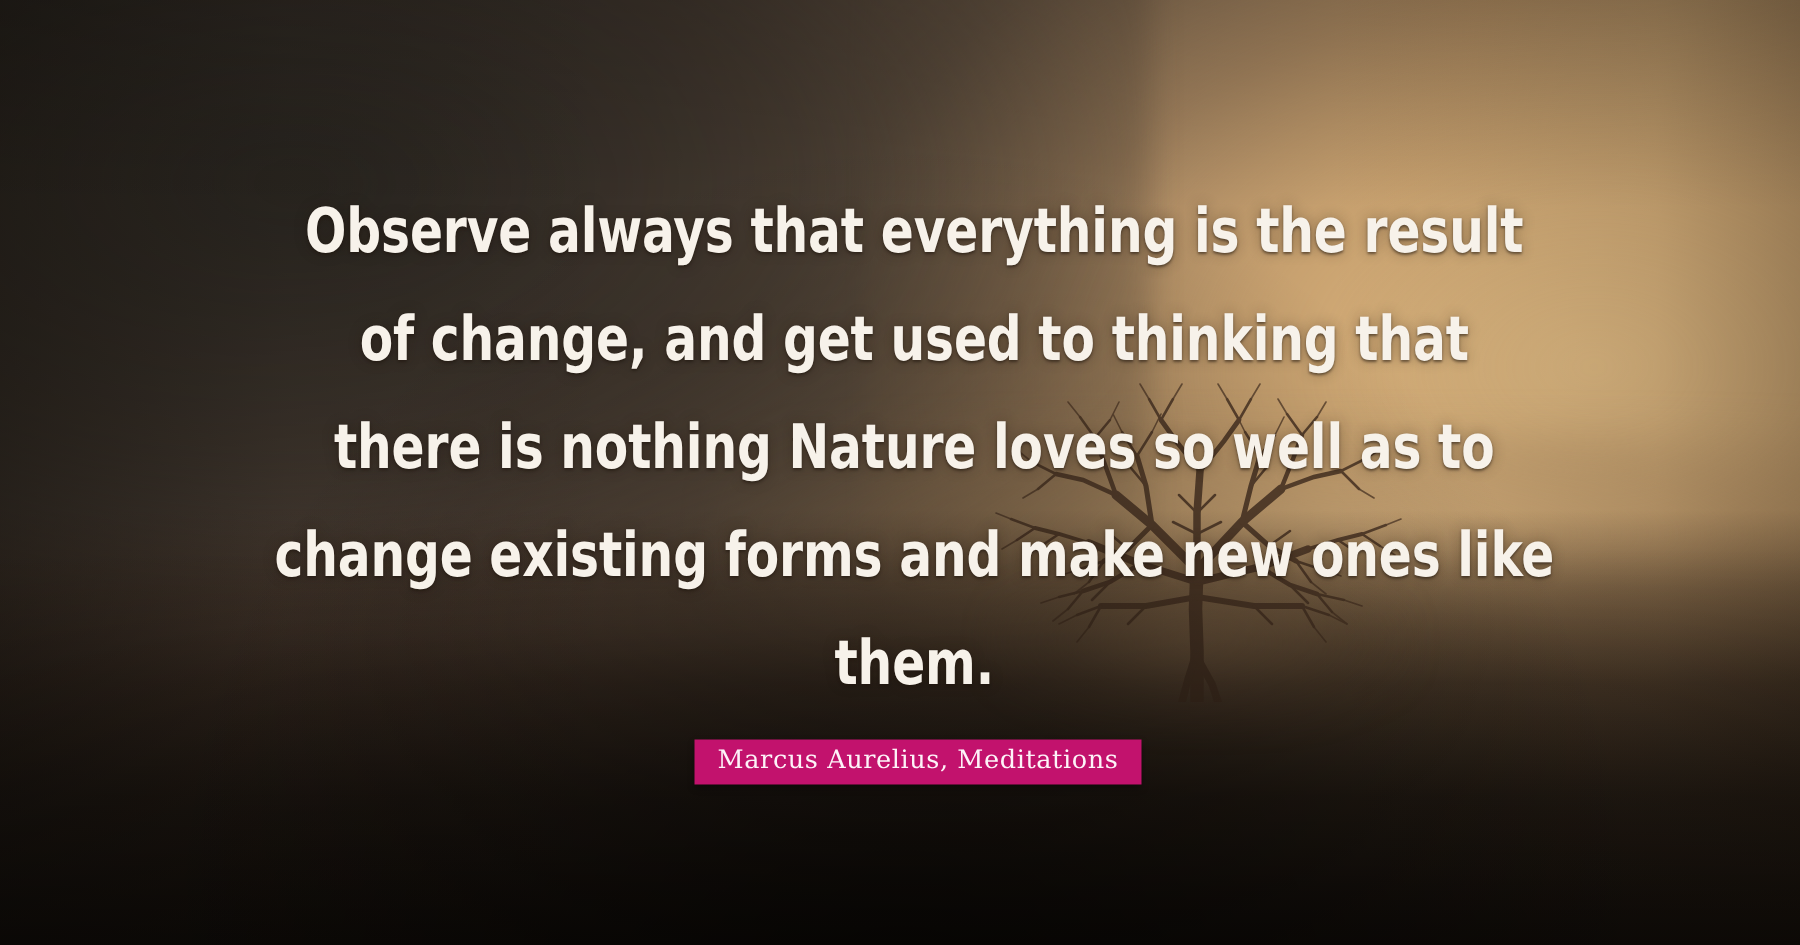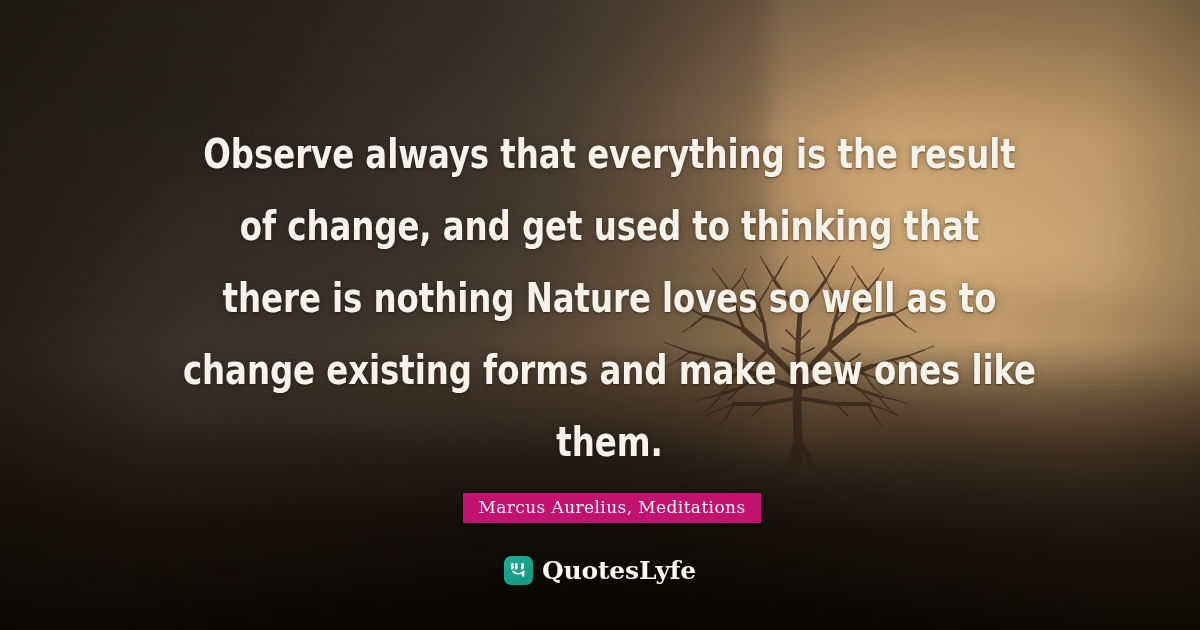--- a/index.html
+++ b/index.html
@@ -294,31 +294,14 @@
     <span class="quote-line">of change, and get used to thinking that</span>
     <span class="quote-line">there is nothing Nature loves so well as to</span>
     <span class="quote-line">change existing forms and make new ones like</span>
     <span class="quote-line">them.</span>
   </div>
 
   <div class="attribution-row">
     <span class="attribution-badge">Marcus Aurelius, Meditations</span>
   </div>
 
-  <div class="brand-row">
-    <span class="brand-logo">
-      <svg width="21" height="21" viewBox="0 0 24 24" xmlns="http://www.w3.org/2000/svg" aria-hidden="true">
-        <g fill="#ffffff">
-          <rect x="3.6" y="3.4" width="2.9" height="5.2" rx="1.4"></rect>
-          <rect x="8.1" y="3.4" width="2.9" height="5.2" rx="1.4"></rect>
-          <path d="M3.6 7.2h2.9v1.6a2.2 2.2 0 0 1-2.2 2.2h-.7z"></path>
-          <path d="M8.1 7.2h2.9v1.6a2.2 2.2 0 0 1-2.2 2.2h-.7z"></path>
-          <rect x="15.2" y="3.4" width="2.9" height="5.2" rx="1.4"></rect>
-          <path d="M15.2 7.2h2.9v1.6a2.2 2.2 0 0 1-2.2 2.2h-.7z"></path>
-          <path d="M4.9 13.2a0.95 0.95 0 0 1 1.62-0.67 7.6 7.6 0 0 0 10.74 0 0.95 0.95 0 1 1 1.34 1.34 9.5 9.5 0 0 1-13.42 0 0.95 0.95 0 0 1-0.28-0.67z"></path>
-          <path d="M16.1 12.6h2.5v5.1l-1.25 2.4-1.25-2.4z"></path>
-        </g>
-      </svg>
-    </span>
-    <span class="brand-name">QuotesLyfe</span>
-  </div>
 
 </div>
 
 </body></html>

